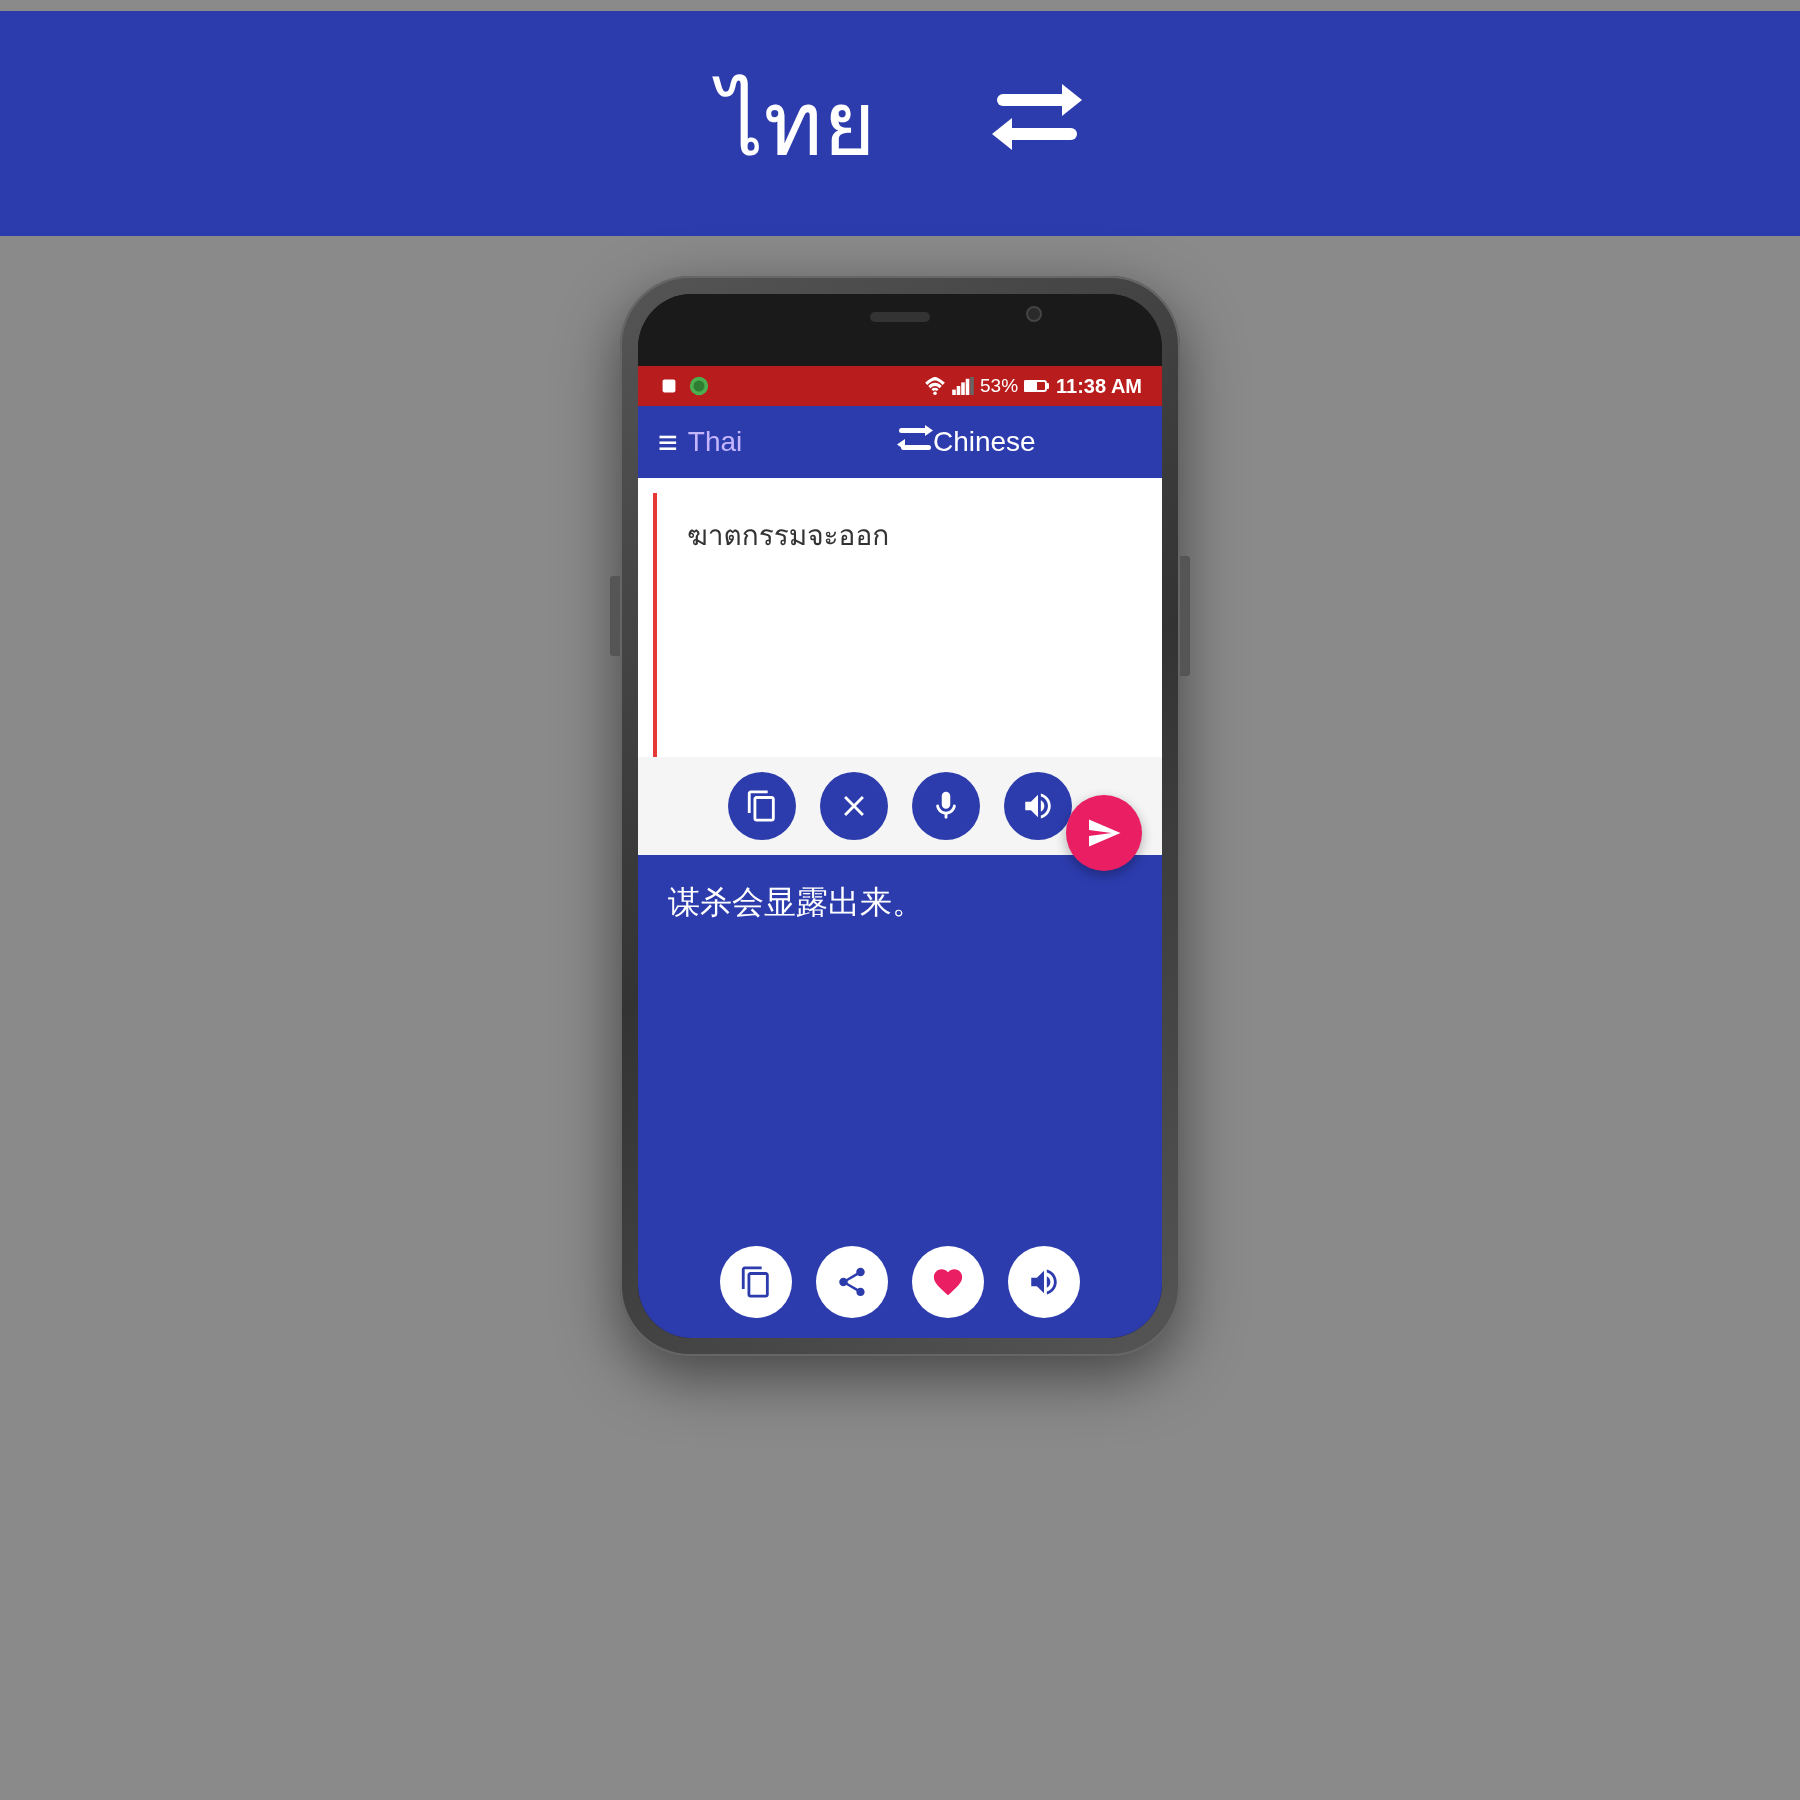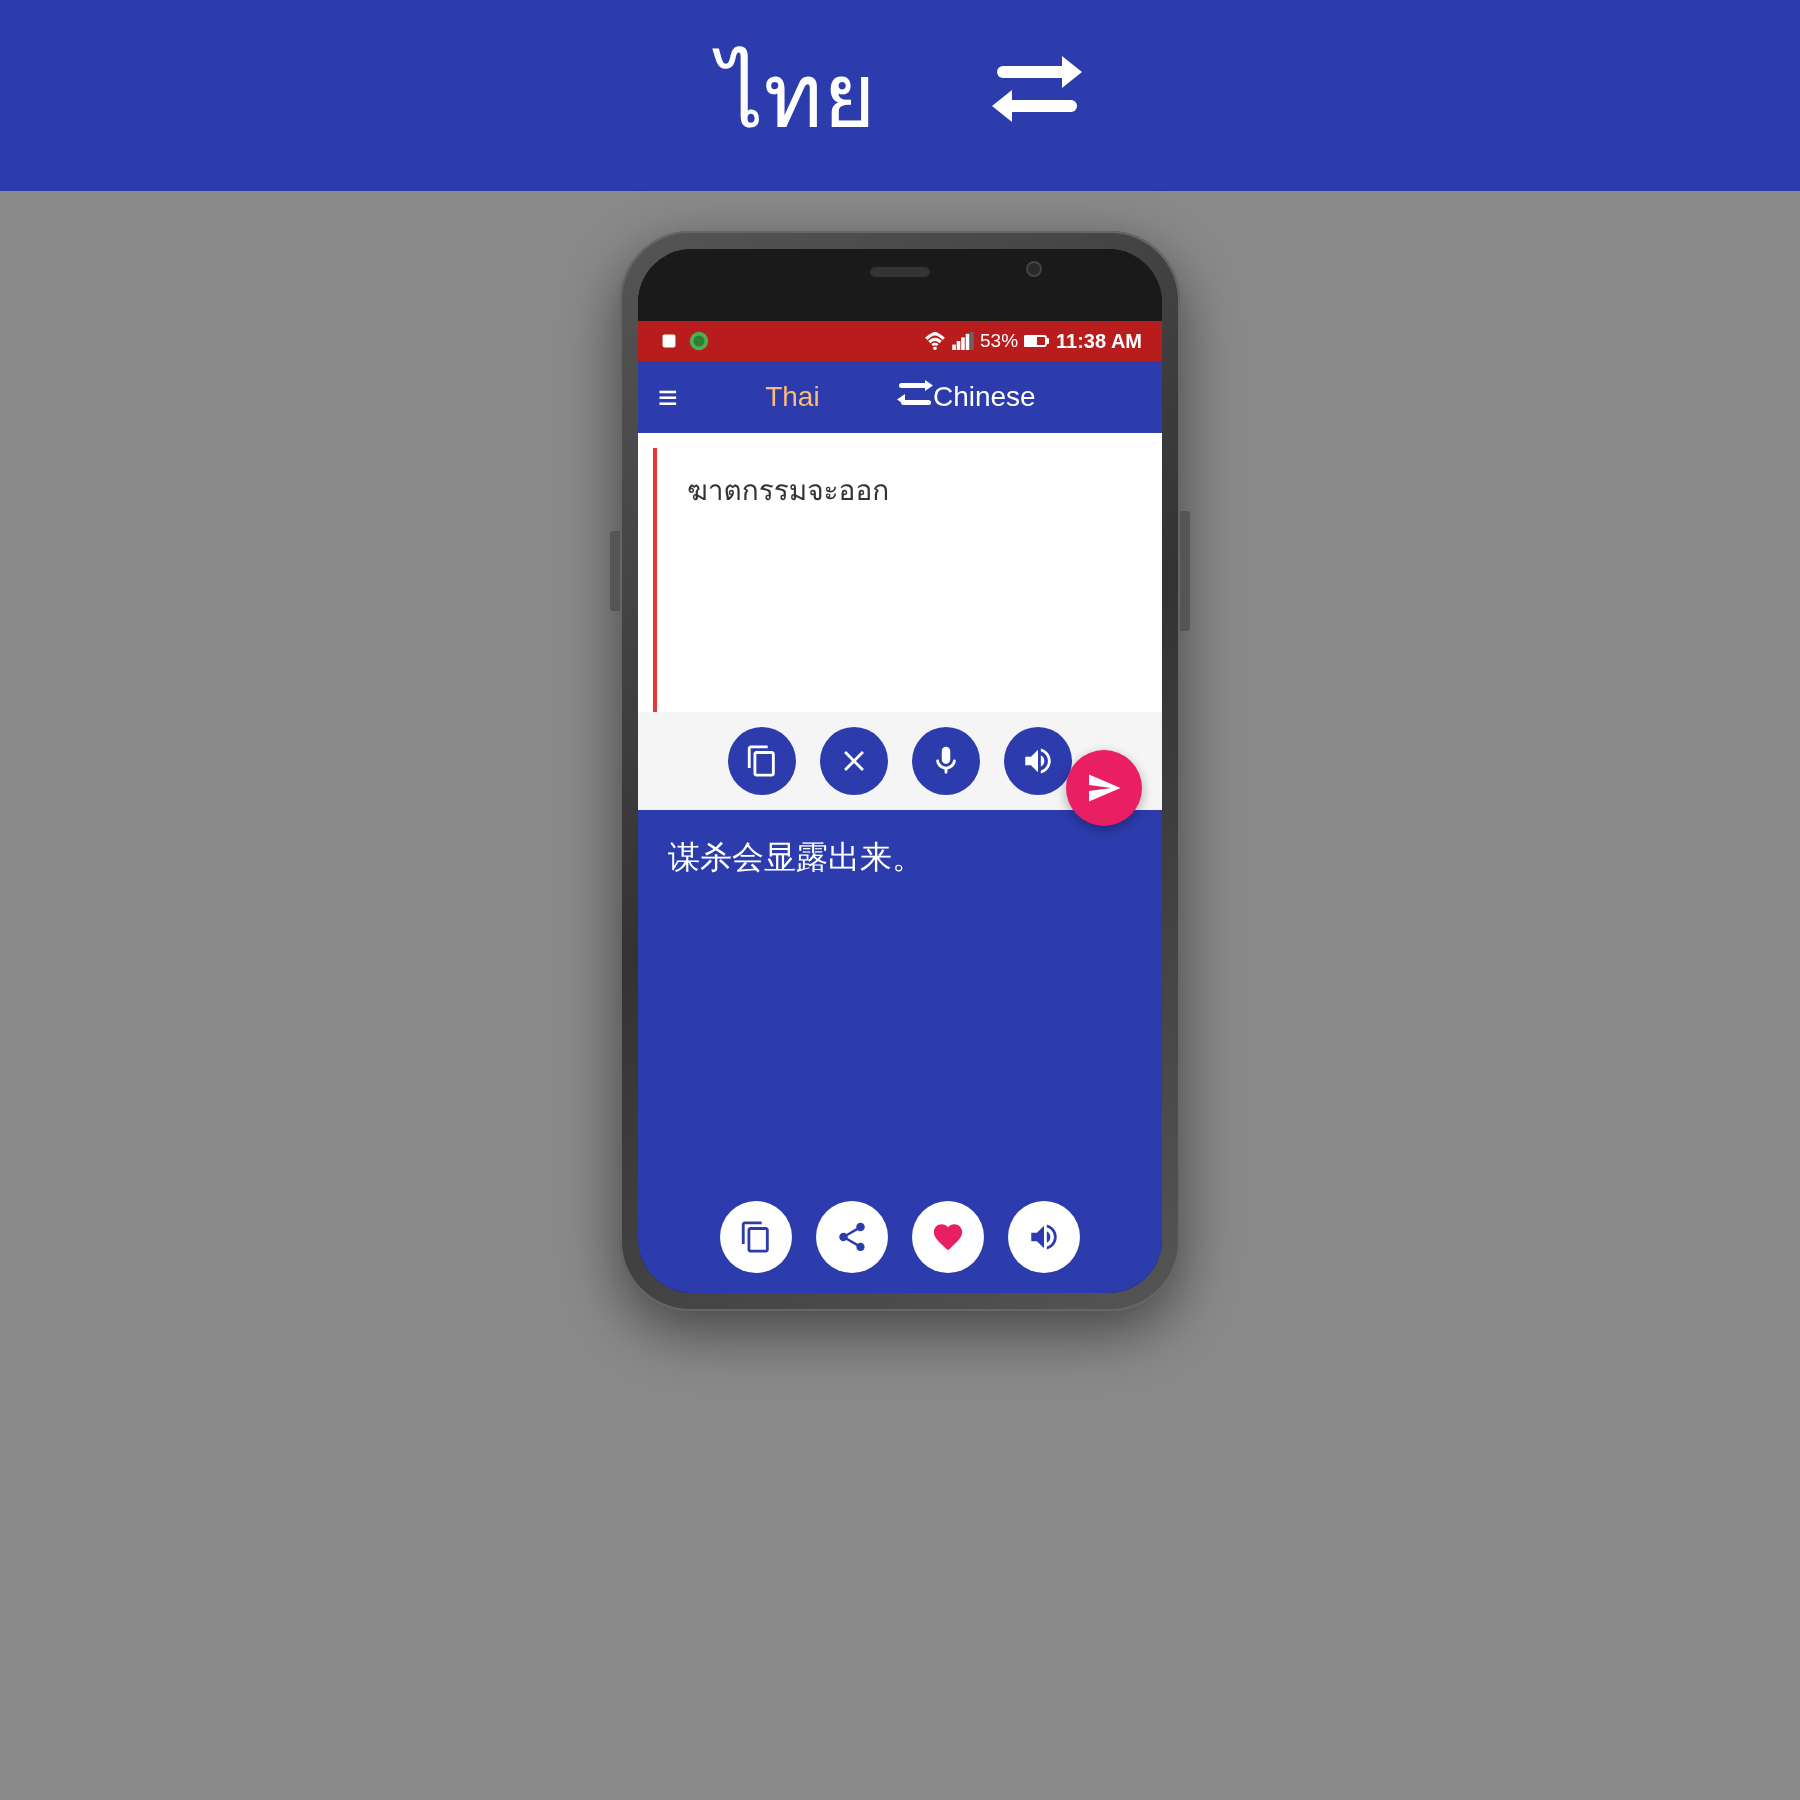--- a/index.html
+++ b/index.html
@@ -16,22 +16,23 @@
     }
 
     
     .top-banner {
       width: 100%;
       background-color: #2c3cad;
       display: flex;
       align-items: center;
       justify-content: center;
       gap: 116px;
-      padding: 24px 0;
-      flex-shrink: 0;
+      padding: 41px 0;
+      flex-shrink: 0;
+      margin-top: 11px;
     }
 
     .banner-lang {
       color: white;
       font-size: 90px;
       font-weight: 300;
     }
 
     .banner-swap-icon {
       color: white;
@@ -138,23 +139,23 @@
 
     .hamburger {
       font-size: 30px;
       color: white;
       margin-right: auto;
     }
 
     .app-header-lang {
       font-size: 28px;
       font-weight: 400;
-      color: #fdba74;
+      color: #c4b5fd;
       flex: 1;
-      text-align: center;
+      text-align: left;
     }
 
     .app-swap-icon {
       font-size: 26px;
       color: white;
       flex-shrink: 0;
     }
 
     .app-header-lang-right {
       font-size: 28px;

